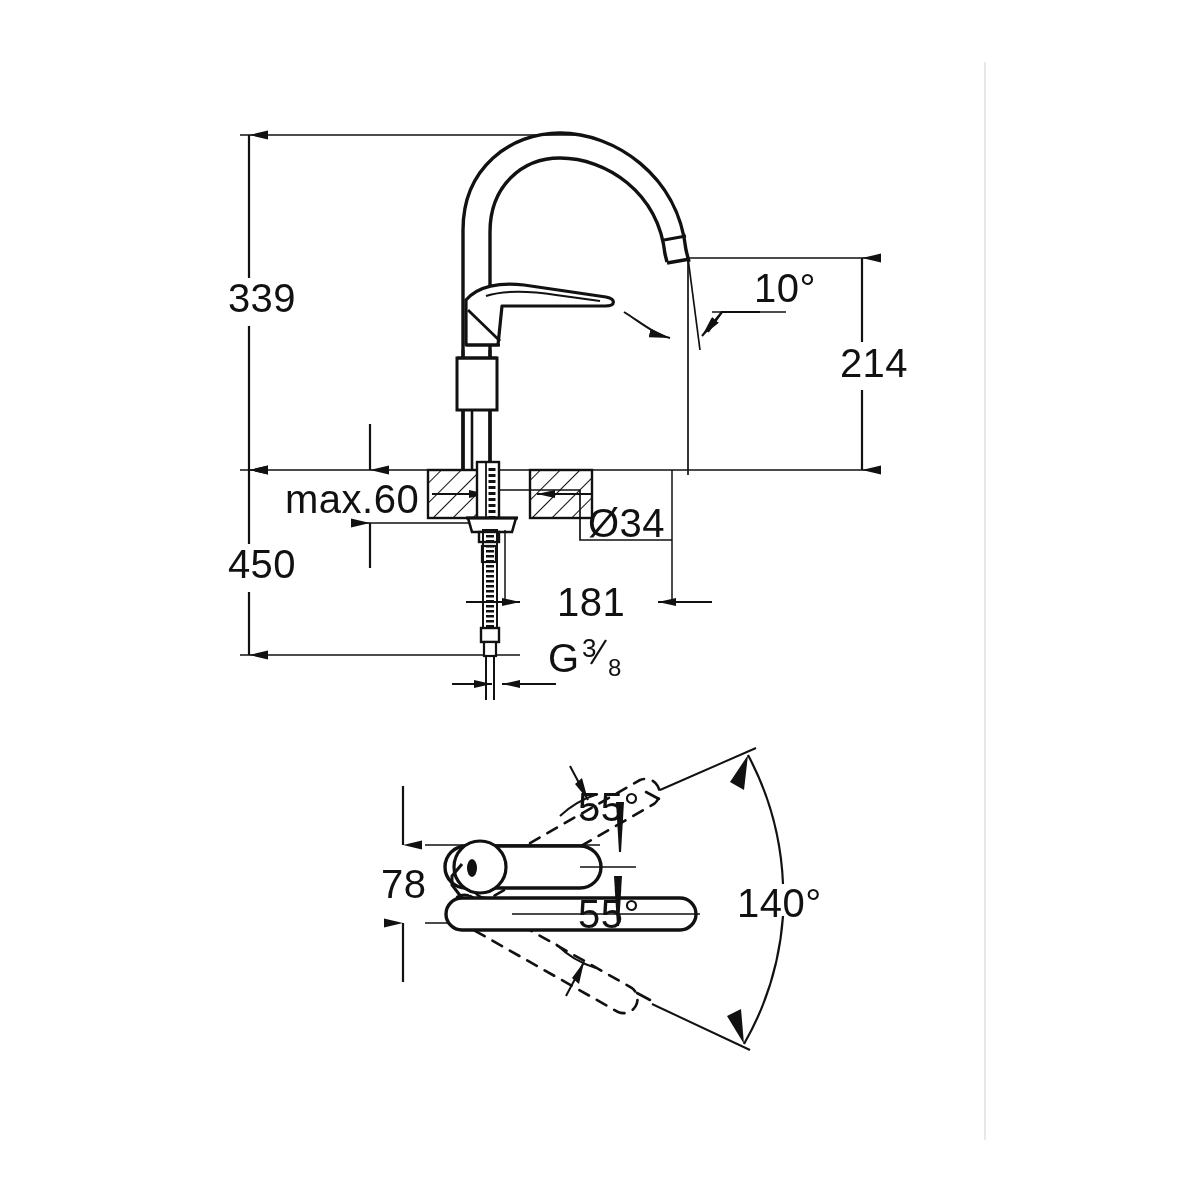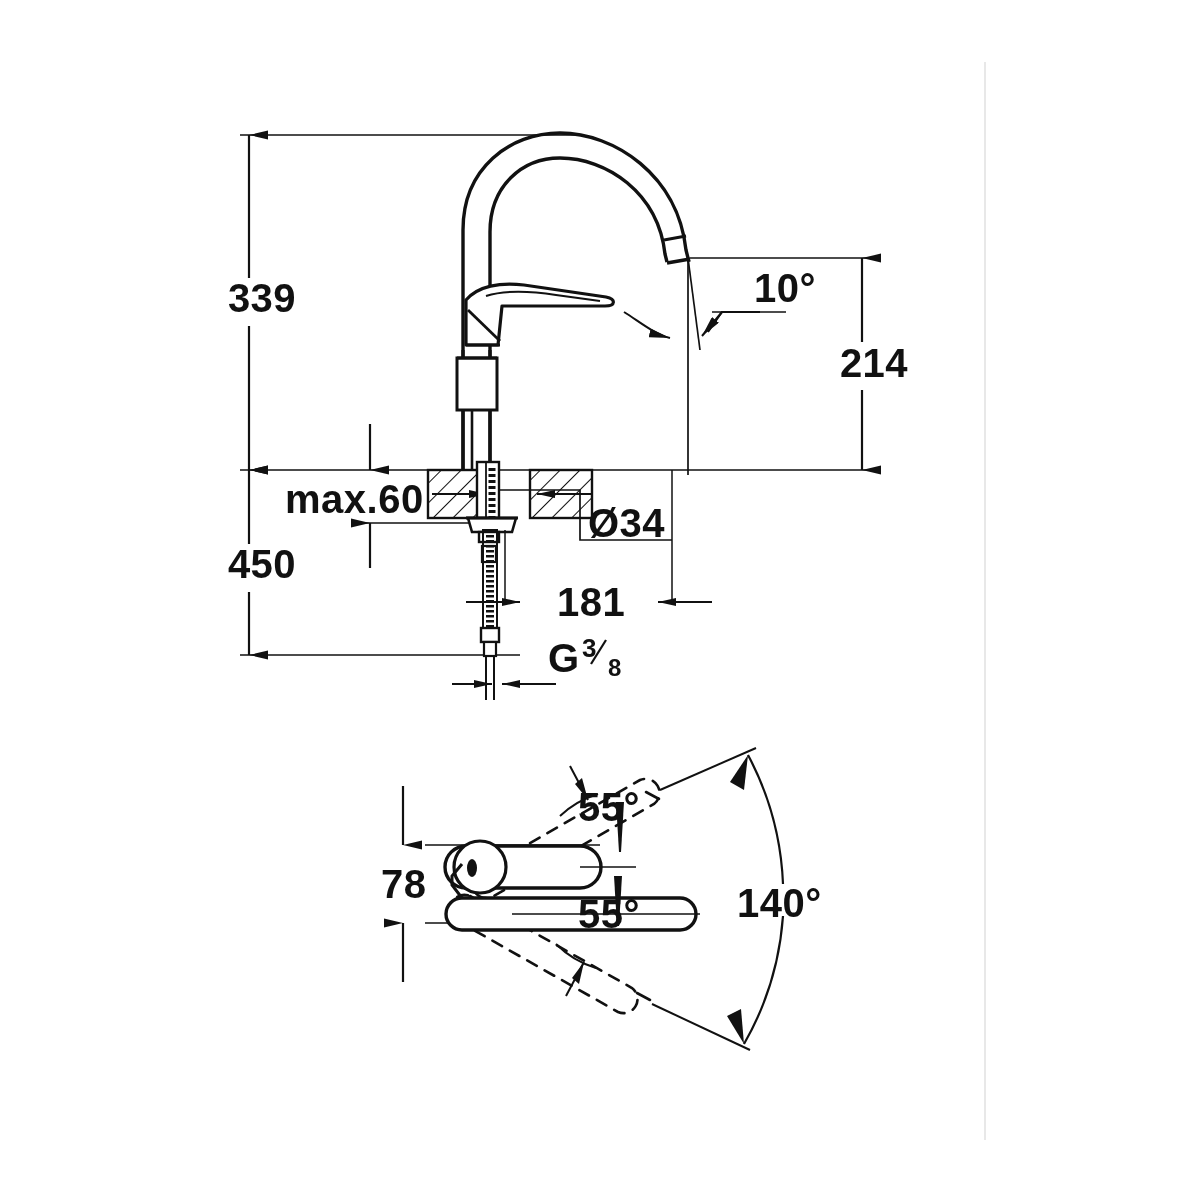--- a/index.html
+++ b/index.html
@@ -11,21 +11,20 @@
     width: 1200px;
     height: 1200px;
     font-family: "Liberation Sans", sans-serif;
     overflow: hidden;
   }
   #drawing-root {
     position: relative;
     width: 1200px;
     height: 977px;
     background: #ffffff;
-    font-weight: bold;
   }
   svg.sheet {
     position: absolute;
     left: 0;
     top: 0;
     width: 1200px;
     height: 1200px;
     display: block;
   }
   .dimtext {

